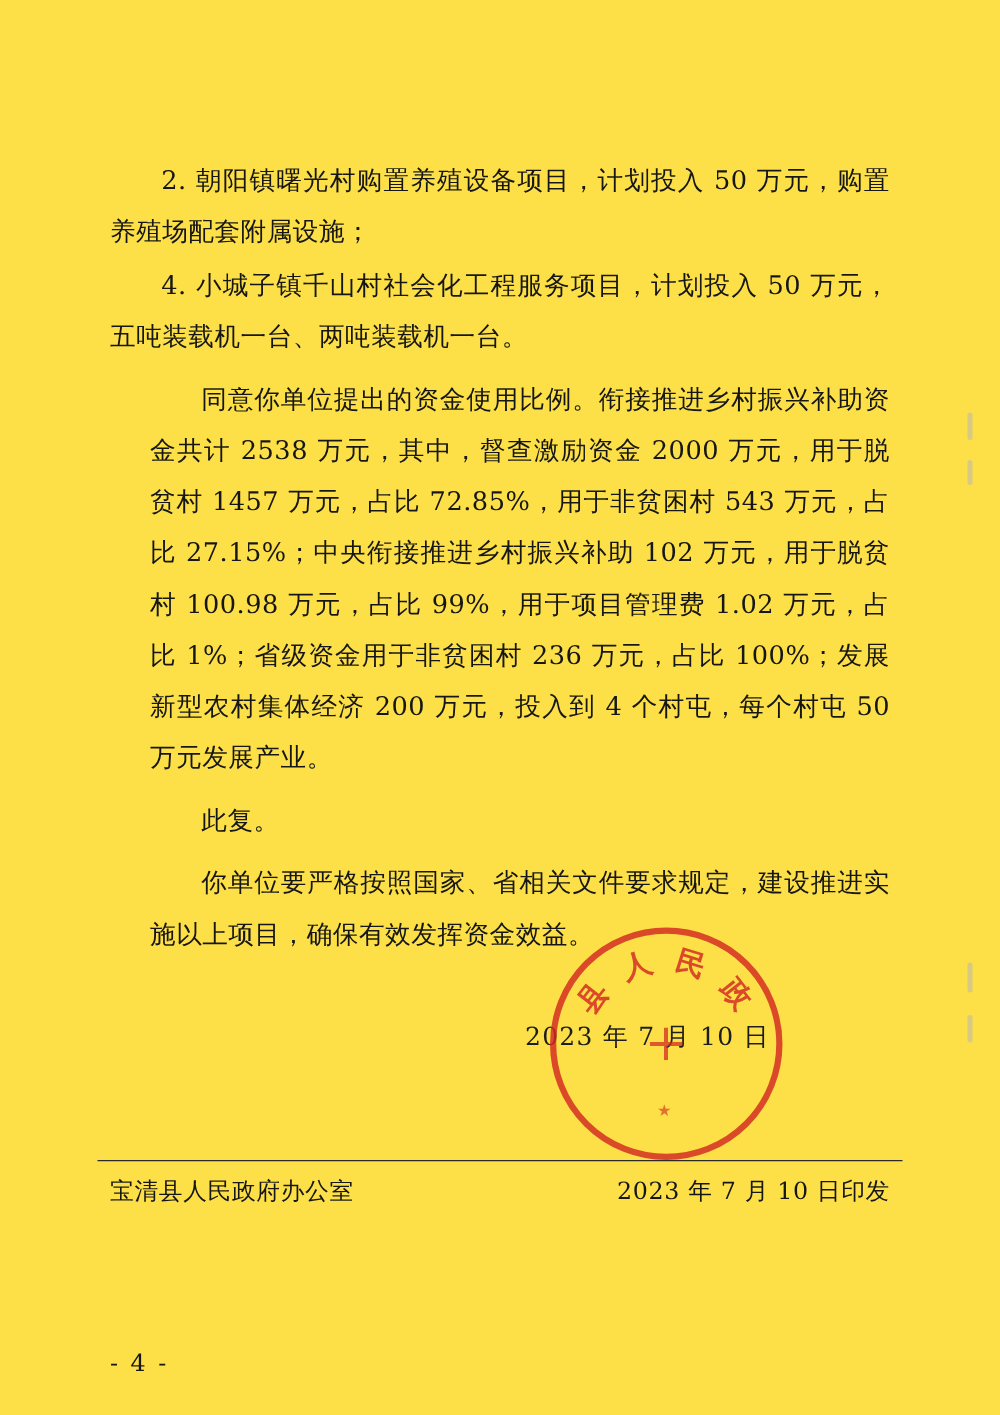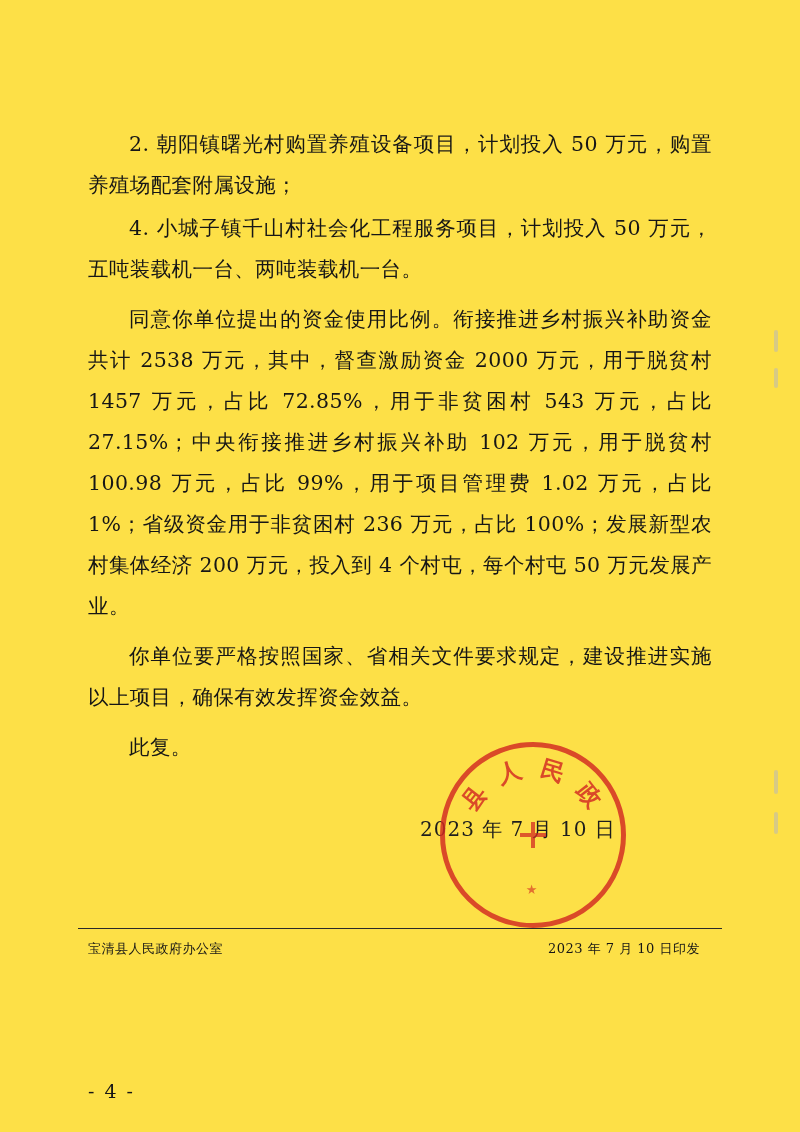--- a/index.html
+++ b/index.html
@@ -35,21 +35,21 @@
     line-height: 41px;
     letter-spacing: 0.4px;
     text-align: justify;
     text-justify: inter-ideograph;
     margin: 0 0 2px 0;
     text-indent: 2em;
     font-weight: 500;
     color: #161616;
   }
 
-  .gap-before { margin-top: 9px; }
+  .gap-before { margin-top: 9px; margin-left: 32px; }
 
   
   .sign-block {
     position: absolute;
     right: 150px;
     top: 812px;
     width: 230px;
     text-align: left;
   }
   .sign-line {
@@ -117,26 +117,26 @@
   .footer-rule {
     position: absolute;
     left: 78px;
     right: 78px;
     top: 928px;
     border-top: 1.5px solid #2a2a2a;
   }
   .footer {
     position: absolute;
     left: 88px;
-    right: 100px;
+    right: 88px;
     top: 940px;
     display: flex;
     justify-content: space-between;
     align-items: baseline;
-    font-size: 13px;
+    font-size: 19px;
     letter-spacing: 0.5px;
     color: #161616;
   }
 
   .page-number {
     position: absolute;
     left: 88px;
     top: 1080px;
     font-size: 19px;
     letter-spacing: 2px;
@@ -159,22 +159,22 @@
 </style>
 </head>
 <body>
 
 <div class="page">
 
   <div class="doc-body">
     <p class="para">2. 朝阳镇曙光村购置养殖设备项目，计划投入 50 万元，购置养殖场配套附属设施；</p>
     <p class="para">4. 小城子镇千山村社会化工程服务项目，计划投入 50 万元，五吨装载机一台、两吨装载机一台。</p>
     <p class="para gap-before">同意你单位提出的资金使用比例。衔接推进乡村振兴补助资金共计 2538 万元，其中，督查激励资金 2000 万元，用于脱贫村 1457 万元，占比 72.85%，用于非贫困村 543 万元，占比 27.15%；中央衔接推进乡村振兴补助 102 万元，用于脱贫村 100.98 万元，占比 99%，用于项目管理费 1.02 万元，占比 1%；省级资金用于非贫困村 236 万元，占比 100%；发展新型农村集体经济 200 万元，投入到 4 个村屯，每个村屯 50 万元发展产业。</p>
+    <p class="para gap-before">此复。</p>
     <p class="para gap-before">你单位要严格按照国家、省相关文件要求规定，建设推进实施以上项目，确保有效发挥资金效益。</p>
-    <p class="para gap-before">此复。</p>
   </div>
 
   <div class="sign-block">
     <div class="sign-line">2023 年 7 月 10 日</div>
   </div>
 
   <div class="seal">
     <svg class="seal-arc" viewBox="0 0 186 186" aria-hidden="true">
       <defs>
         <path id="arcpath" d="M 24,100 A 69,69 0 0 1 162,100"></path>

